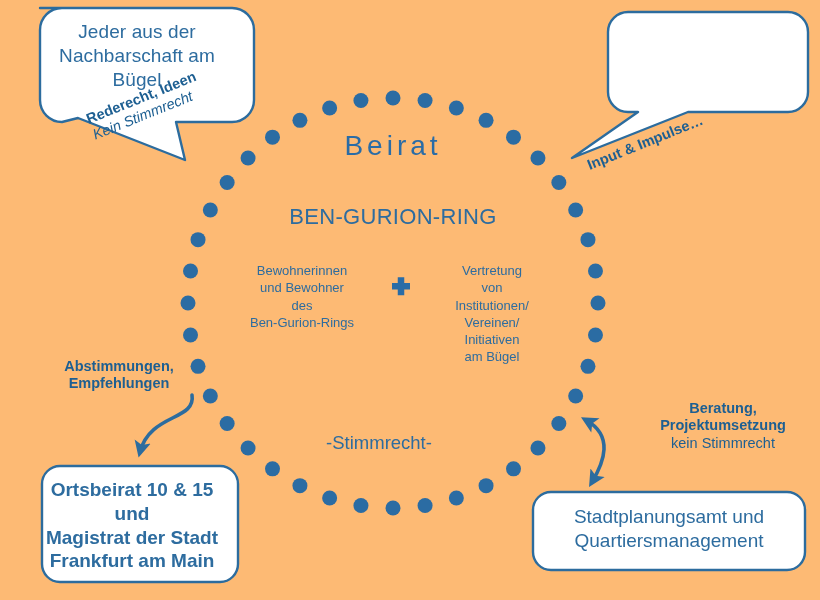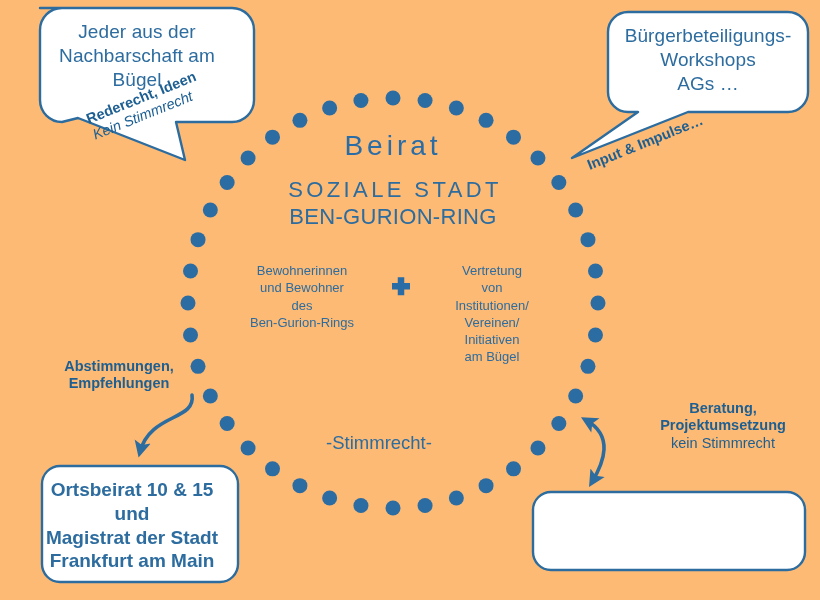--- a/index.html
+++ b/index.html
@@ -202,30 +202,26 @@
 
   <div class="txt bubble-text" style="left:44px; top:20px; width:186px;">Jeder aus der
 Nachbarschaft am
 Bügel</div>
 
   <div class="annot annot-rot-left" style="left:84px; top:112px;">
     <div class="bold">Rederecht, Ideen</div>
     <div class="light italicish">Kein Stimmrecht</div>
   </div>
 
-  <div class="txt bubble-text" style="left:612px; top:24px; width:192px;">Bürgerbeteiligungs-
-Workshops
-AGs …</div>
 
   <div class="annot annot-rot-right" style="left:585px; top:158px;">
     <div class="bold">Input &amp; Impulse…</div>
   </div>
 
   <div class="txt" id="title-beirat" style="left:253px; top:128px; width:280px;">Beirat</div>
-  <div class="txt" id="title-soziale" style="left:253px; top:176px; width:284px;">SOZIALE STADT</div>
   <div class="txt" id="title-bgr" style="left:253px; top:203px; width:280px;">BEN-GURION-RING</div>
 
   <div class="txt col-text" style="left:212px; top:262px; width:180px;">Bewohnerinnen
 und Bewohner
 des
 Ben-Gurion-Rings</div>
   <div class="txt col-text" style="left:412px; top:262px; width:160px;">Vertretung
 von
 Institutionen/
 Vereinen/
@@ -243,14 +239,16 @@
 und
 Magistrat der Stadt
 Frankfurt am Main</div>
 
   <div class="annot" style="left:628px; top:400px; width:190px; text-align:center;">
     <div class="bold" style="white-space:pre-line;">Beratung,
 Projektumsetzung</div>
     <div class="light">kein Stimmrecht</div>
   </div>
 
+  <div class="txt box-text" style="left:537px; top:505px; width:264px;">Stadtplanungsamt und
+Quartiersmanagement</div>
 
 </div>
 
 </body></html>

